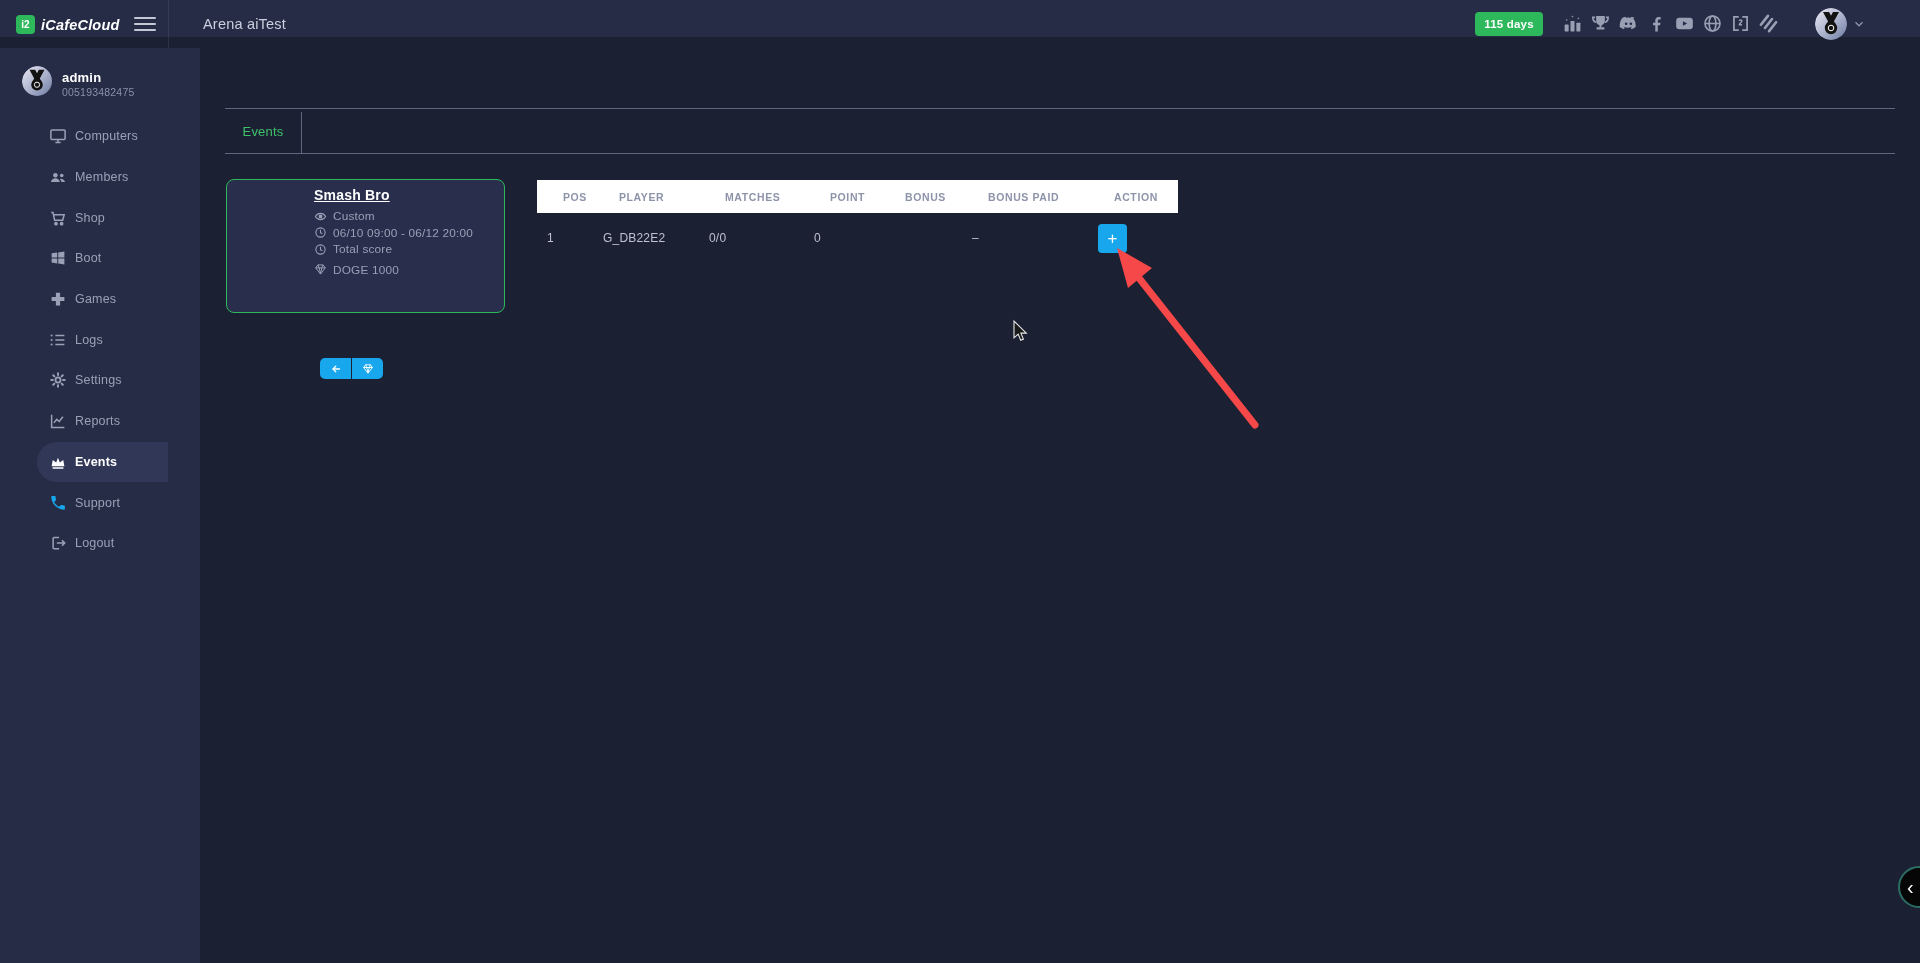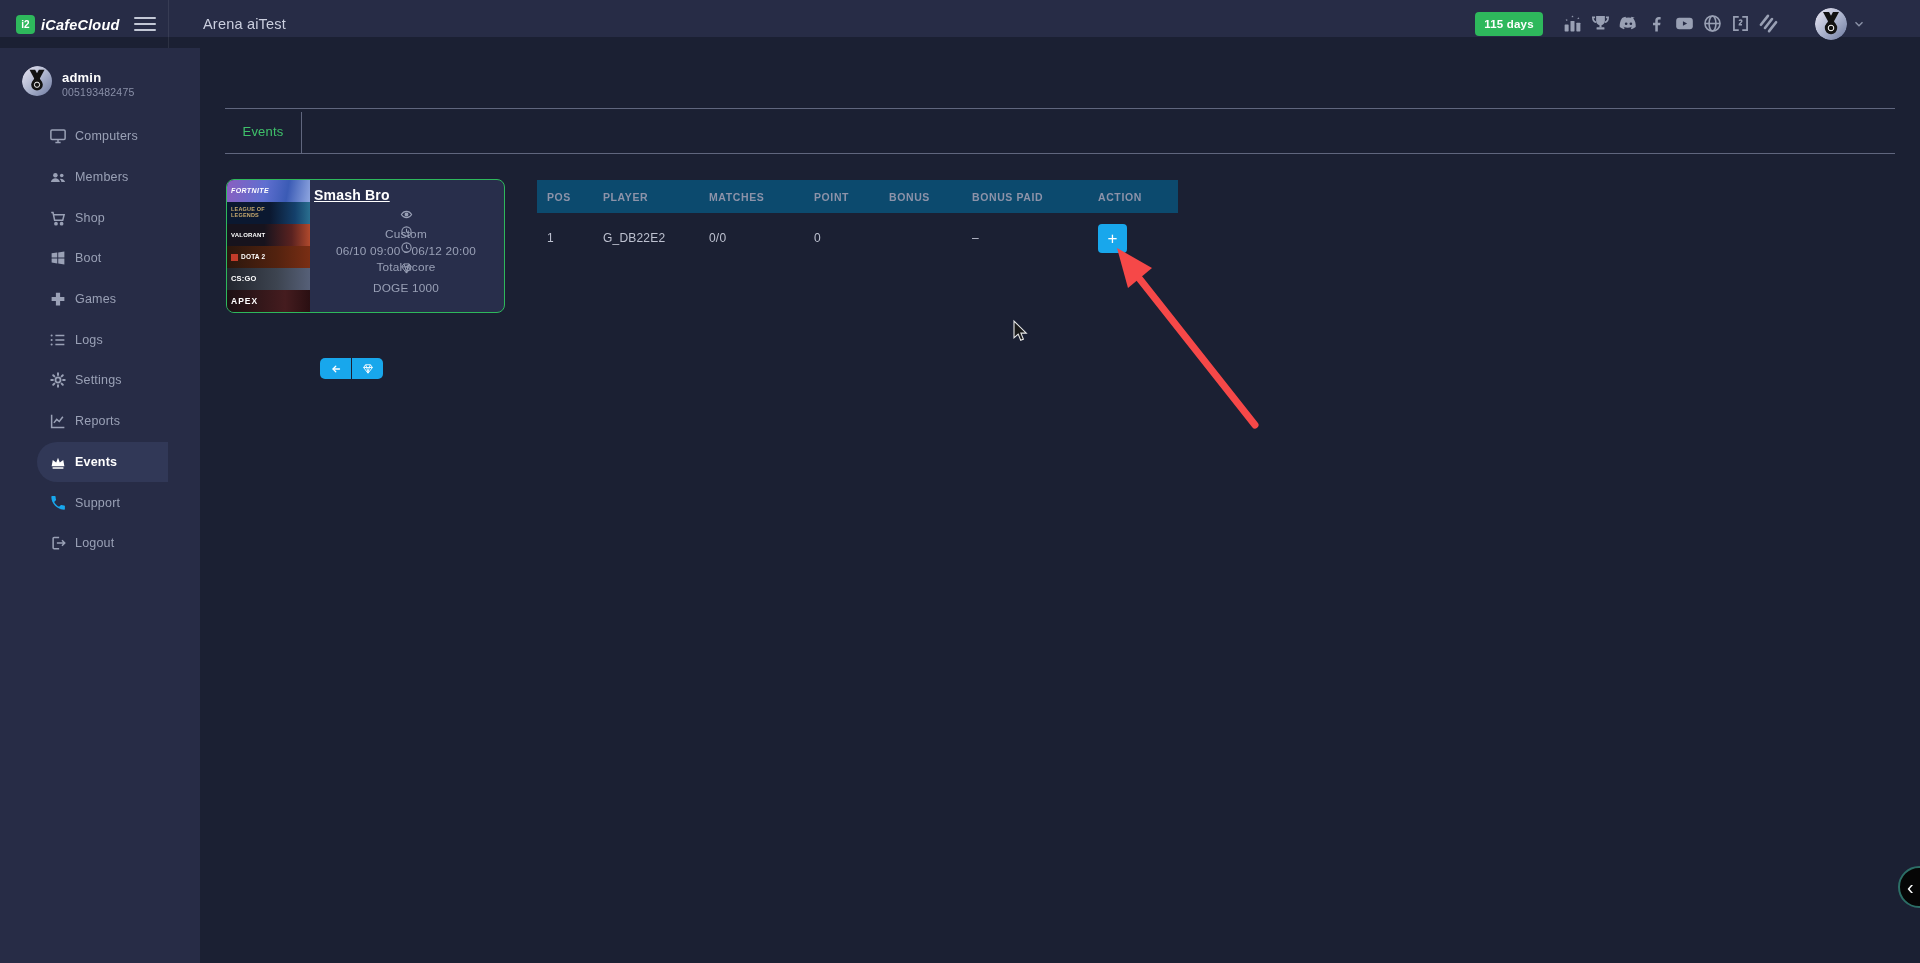--- a/index.html
+++ b/index.html
@@ -70,36 +70,36 @@
   .t1 .gl { width:42px; }
   .t2 { background:linear-gradient(90deg,#17131d 45%,#5a2220 78%,#b0492c 100%); font-size:6px; }
   .t3 { background:linear-gradient(90deg,#2b170d 0%,#53220f 60%,#7a2e14 100%); font-size:6.5px; }
   .t3 .sq { width:7px; height:7px; background:#c23c2a; margin-right:3px; flex:none; }
   .t4 { background:linear-gradient(90deg,#22262e 0%,#3d4450 60%,#566078 100%); font-size:7.5px; }
   .t5 { background:linear-gradient(90deg,#1c1013 0%,#451c1f 70%,#2a0f12 100%);
         font-size:8.5px; letter-spacing:1px; }
   .card-body { position:absolute; left:87px; top:7px; right:6px; }
   .card-title { font-size:14px; font-weight:bold; color:#fff; margin-bottom:5px;text-decoration:underline; }
   .cline { display:flex; align-items:center; gap:6px; height:16.5px;
-           font-size:11.8px; color:#99a0b6; white-space:nowrap;flex-direction:column; }
+           font-size:11.8px; color:#99a0b6; white-space:nowrap; }
   .cline .cic { width:13px; height:13px; flex:none; display:block; }
 
   
   .pager { position:absolute; left:320px; top:358px; display:flex; gap:1px; }
   .pbtn { width:31px; height:21px; background:#18a7ec; display:flex; align-items:center;
           justify-content:center; cursor:pointer; }
   .pbtn.l { border-radius:5px 0 0 5px; }
   .pbtn.r { border-radius:0 5px 5px 0; }
   .pbtn svg { width:12px; height:12px; display:block; }
 
   
   .lb-head, .lb-row { position:absolute; left:537px; width:641px; display:grid;
         grid-template-columns:56px 106px 105px 75px 83px 126px 90px; align-items:center; }
-  .lb-head { top:180px; height:33px; background:#0c4a6e; font-size:10.5px; font-weight:bold;
-             letter-spacing:.6px; color:#8d93a9; }
+  .lb-head { top:180px; height:33px; background:#ffffff; font-size:10.5px; font-weight:bold;
+             letter-spacing:.6px; color:#8d93a9;padding-left:16px; }
   .lb-head > div { padding-left:10px; }
   .lb-row { top:213px; height:50px; font-size:12px; color:#bdc1d0; }
   .lb-row > div { padding-left:10px; }
   .plus-btn { width:29px; height:29px; border:none; border-radius:4px; background:#18a7ec;
               color:#fff; font-size:17px; line-height:1; cursor:pointer;
               display:flex; align-items:center; justify-content:center; }
 
   
   .overlay { position:absolute; left:0; top:0; width:1920px; height:963px;
              pointer-events:none; z-index:20; }
@@ -289,41 +289,20 @@
   </div>
 
   <div class="tabline" style="top:108px"></div>
   <div class="tab-events">
     <span>Events</span>
   </div>
   <div class="tab-vsep"></div>
   <div class="tabline" style="top:153px"></div>
 
   <div class="card">
-    <div class="collage">
-      <div class="tile t0">
-          <span>FORTNITE</span>
-        </div>
-      <div class="tile t1">
-          <span class="gl">LEAGUE OF LEGENDS</span>
-        </div>
-      <div class="tile t2">
-          <span>VALORANT</span>
-        </div>
-      <div class="tile t3">
-          <span class="sq"></span>
-          <span>DOTA 2</span>
-        </div>
-      <div class="tile t4">
-          <span>CS:GO</span>
-        </div>
-      <div class="tile t5">
-          <span>APEX</span>
-        </div>
-    </div>
     <div class="card-body">
       <div class="card-title">Smash Bro</div>
       <div class="cline">
         <svg class="cic" viewBox="0 0 24 24" fill="none" stroke="currentColor" stroke-width="2">
             <path d="M2.5 12S6 6.2 12 6.2 21.5 12 21.5 12 18 17.8 12 17.8 2.5 12 2.5 12z"></path>
             <circle cx="12" cy="12" r="2.6" fill="currentColor"></circle>
           </svg>
         <span>Custom</span>
       </div>
       <div class="cline">

